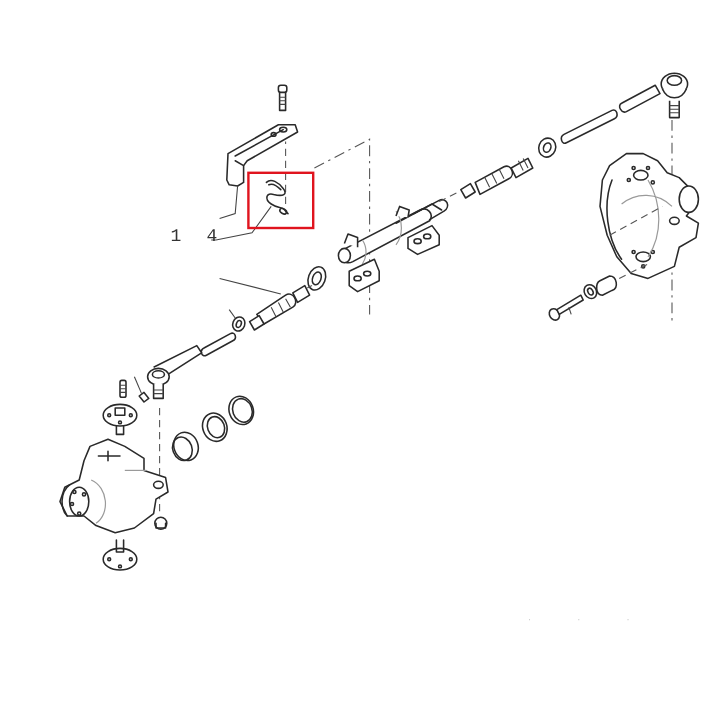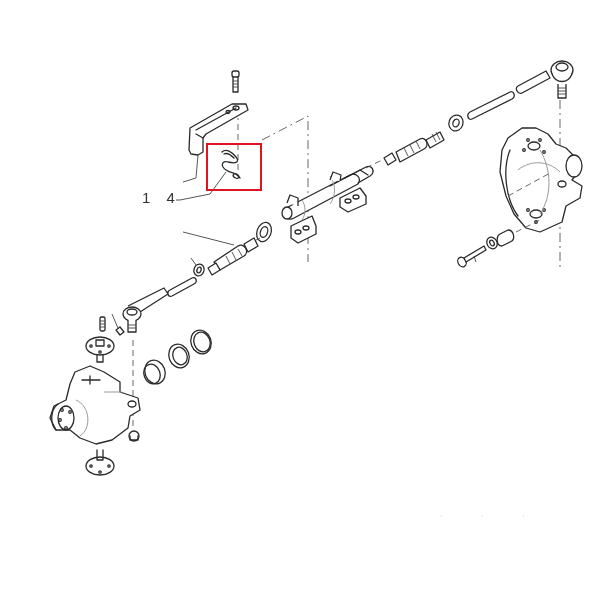--- a/index.html
+++ b/index.html
@@ -4,21 +4,21 @@
 <style>
   html, body { margin:0; padding:0; background:#ffffff; }
   body { width:600px; height:600px; position:relative; overflow:hidden; font-family:"DejaVu Serif", serif; }
   #canvas { position:absolute; left:0; top:0; width:600px; height:600px; }
   .ln { fill:none; stroke:#2a2a2a; stroke-width:1.3; stroke-linecap:round; stroke-linejoin:round; }
   .lf { fill:#ffffff; stroke:#2a2a2a; stroke-width:1.3; stroke-linejoin:round; }
   .thin { fill:none; stroke:#444; stroke-width:0.9; }
   .grey { fill:none; stroke:#9a9a9a; stroke-width:1; }
   .dash { fill:none; stroke:#555; stroke-width:0.9; stroke-dasharray:9 4 2 4; }
   .dash2 { fill:none; stroke:#555; stroke-width:0.9; stroke-dasharray:6 4; }
-  .callout-label { position:absolute; font-family:Liberation Sans, sans-serif; font-size:15px; color:#333; letter-spacing:6px; }
+  .callout-label { position:absolute; font-family:Liberation Mono, monospace; font-size:15px; color:#333; letter-spacing:6px; }
   .highlight { position:absolute; border:2px solid #e0141e; box-sizing:border-box; }
   .wm { position:absolute; font-size:8px; color:#cfcfcf; font-family:"DejaVu Sans", sans-serif; letter-spacing:18px; }
 </style>
 </head>
 <body>
 
 <svg id="canvas" viewBox="0 0 600 600" xmlns="http://www.w3.org/2000/svg">
 
   <g>
     <path class="dash" d="M 262 140 L 308 116 L 308 262"></path>

